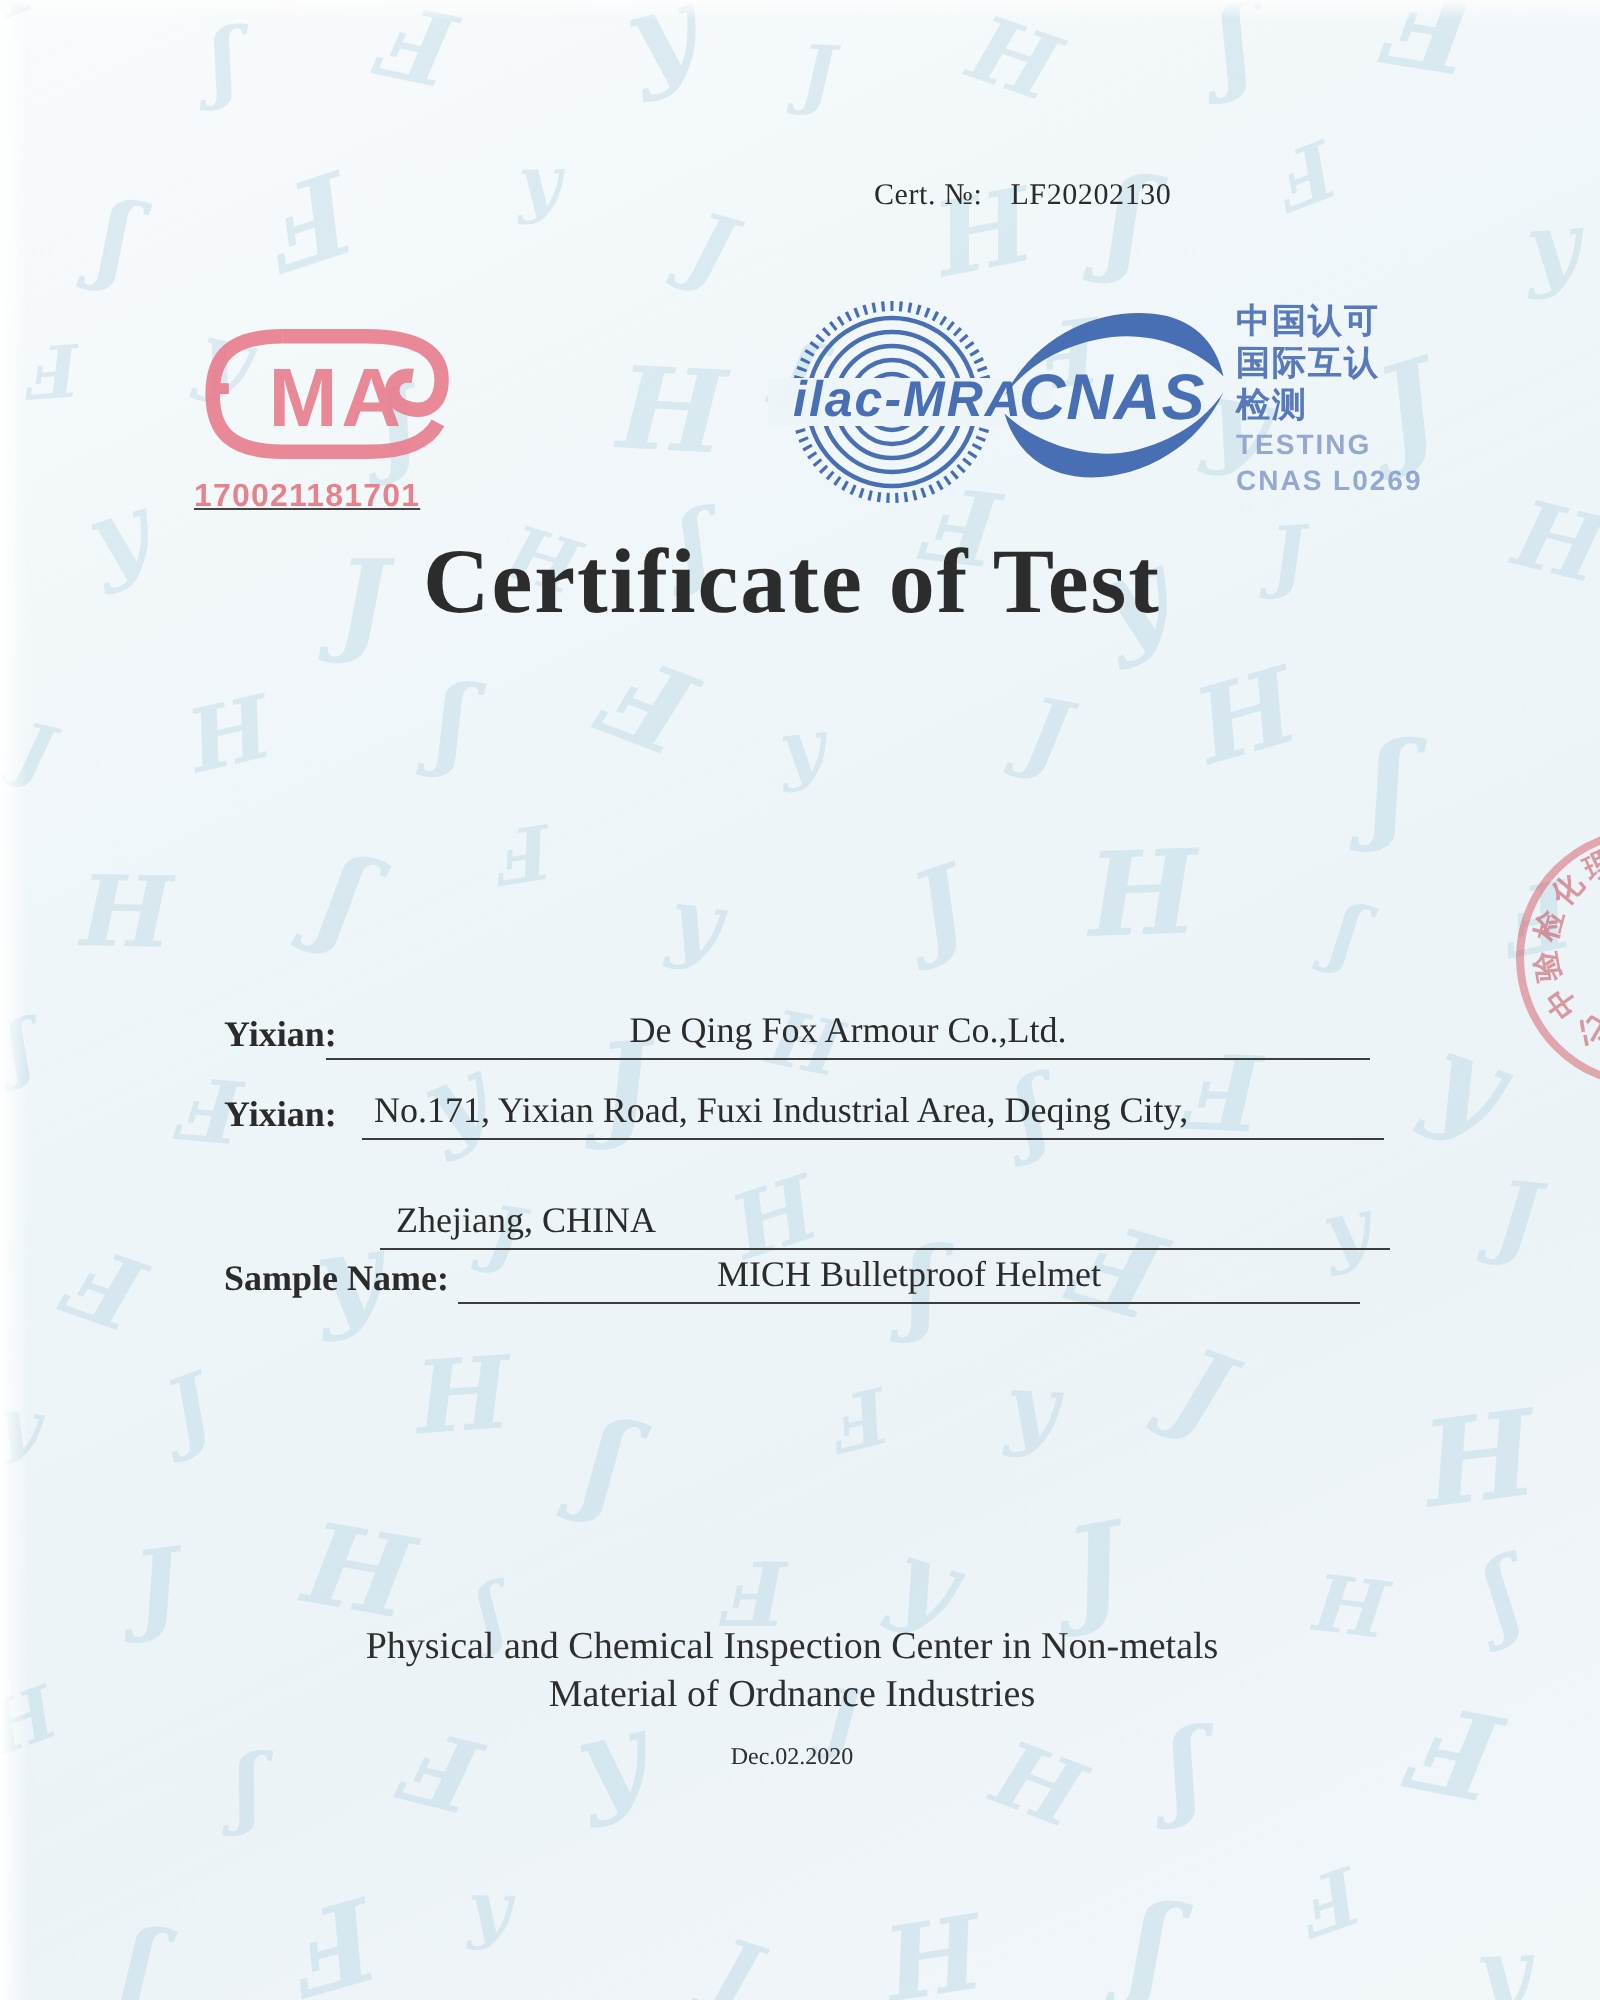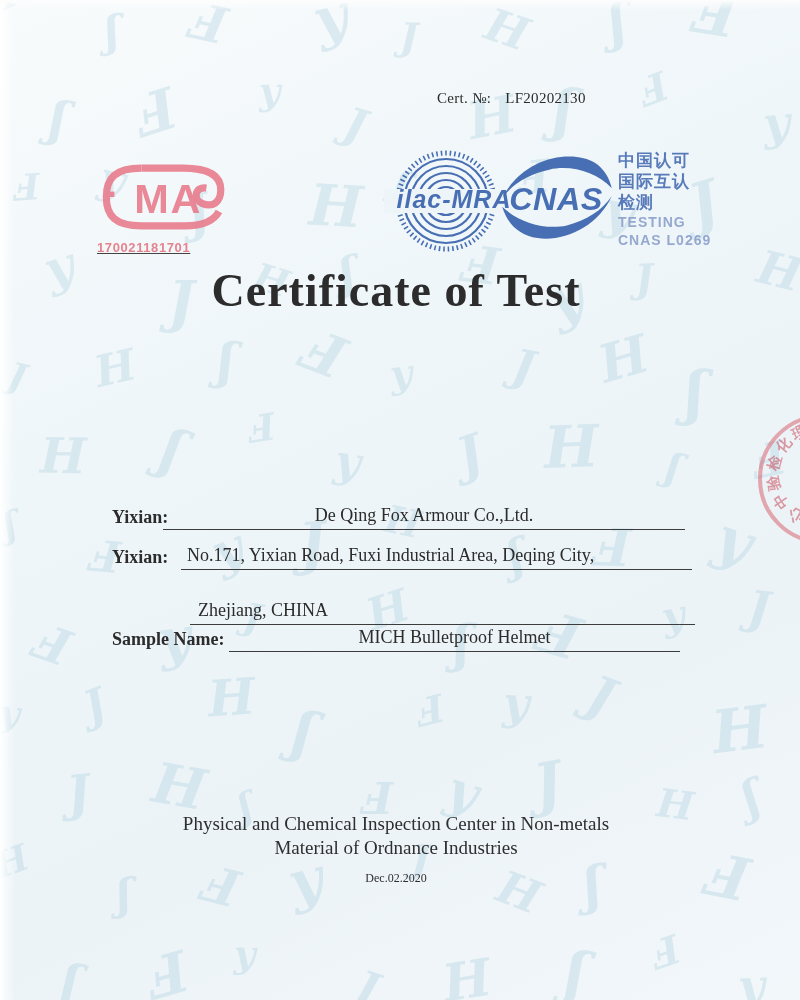--- a/index.html
+++ b/index.html
@@ -26,21 +26,21 @@
   
   .cert-no{left:437px;top:90px;font-size:15px;letter-spacing:.3px;}
   .cert-no .val{margin-left:14px;}
 
   
   .cma{left:100px;top:160px;width:150px;opacity:.88;text-decoration:underline;}
   .cma svg{display:block;}
   .cma-number{
     margin-top:6px;margin-left:-3px;
     font-family:"Liberation Sans","DejaVu Sans",sans-serif;
-    font-weight:bold;font-size:13px;letter-spacing:.6px;color:#e4737f;
+    font-weight:bold;font-size:16px;letter-spacing:.6px;color:#e4737f;
   }
 
   
   .ilac{left:396px;top:149px;opacity:.92;}
   
   .cnas{left:498px;top:153px;opacity:.92;}
 
   
   .accred{left:618px;top:150px;width:100px;opacity:.92;
     font-family:"Liberation Sans","DejaVu Sans",sans-serif;}

